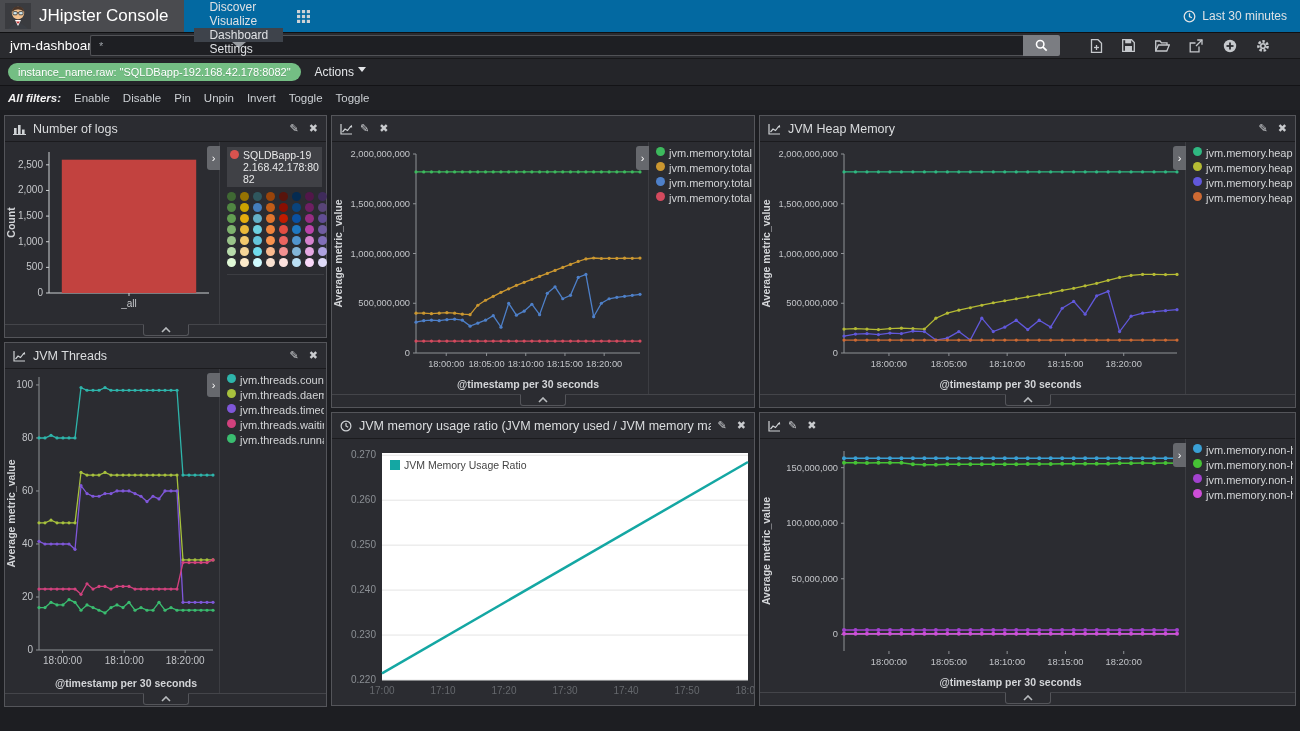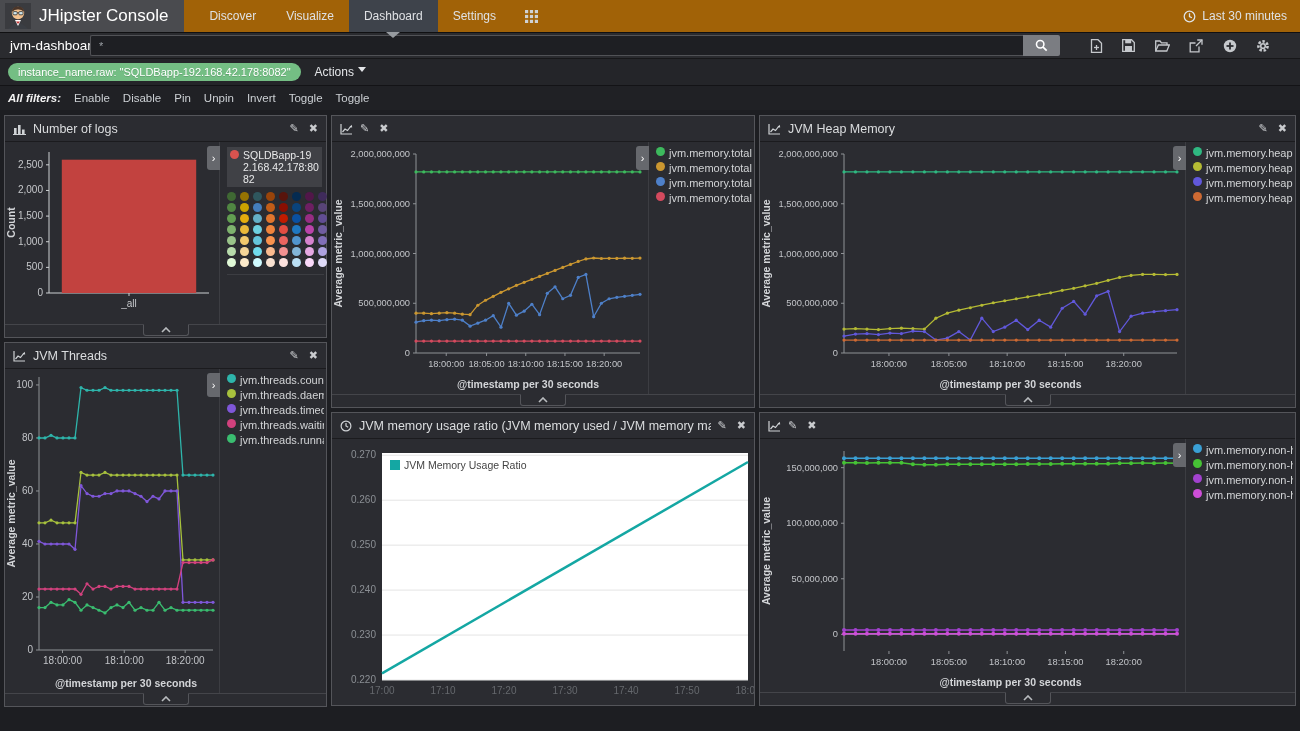--- a/index.html
+++ b/index.html
@@ -1,25 +1,25 @@
 <!DOCTYPE html>
 <html><head>
 <meta charset="utf-8">
 <style>
   * { box-sizing: border-box; margin: 0; padding: 0; }
   html,body { width:1300px; height:731px; overflow:hidden; background:#1D1E22;
     font-family:"Liberation Sans", sans-serif; }
   svg { display:block; }
 
   
-  .navbar { height:33px; display:flex; align-items:stretch; background:#a16207;
+  .navbar { height:33px; display:flex; align-items:stretch; background:#0369a1;
     border-bottom:1px solid #101012; position:relative; z-index:10; }
   .brand { display:flex; align-items:center; gap:8px; padding:0 16px 0 5px;
     background:#4A4B4F; color:#fff; font-size:17px; cursor:pointer; }
-  .tabs { display:flex; margin-left:10px; }
+  .tabs { display:flex; margin-left:10px;flex-direction:column; }
   .tab { display:flex; align-items:center; padding:0 15px; font-size:12px;
     color:#dfe1e4; cursor:pointer; position:relative; }
   .tab.active { background:#3E434B; }
   .tab.active::after { content:""; position:absolute; left:50%; bottom:-6px;
     transform:translateX(-50%); border:7px solid transparent;
     border-top:6px solid #979ba0; border-bottom:0; }
   .grid-btn { display:flex; align-items:center; padding:0 14px; cursor:pointer; }
   .nav-spacer { flex:1; }
   .timepicker { display:flex; align-items:center; gap:6px; color:#dfe2e5;
     font-size:12px; padding:0 13px; cursor:pointer; }

